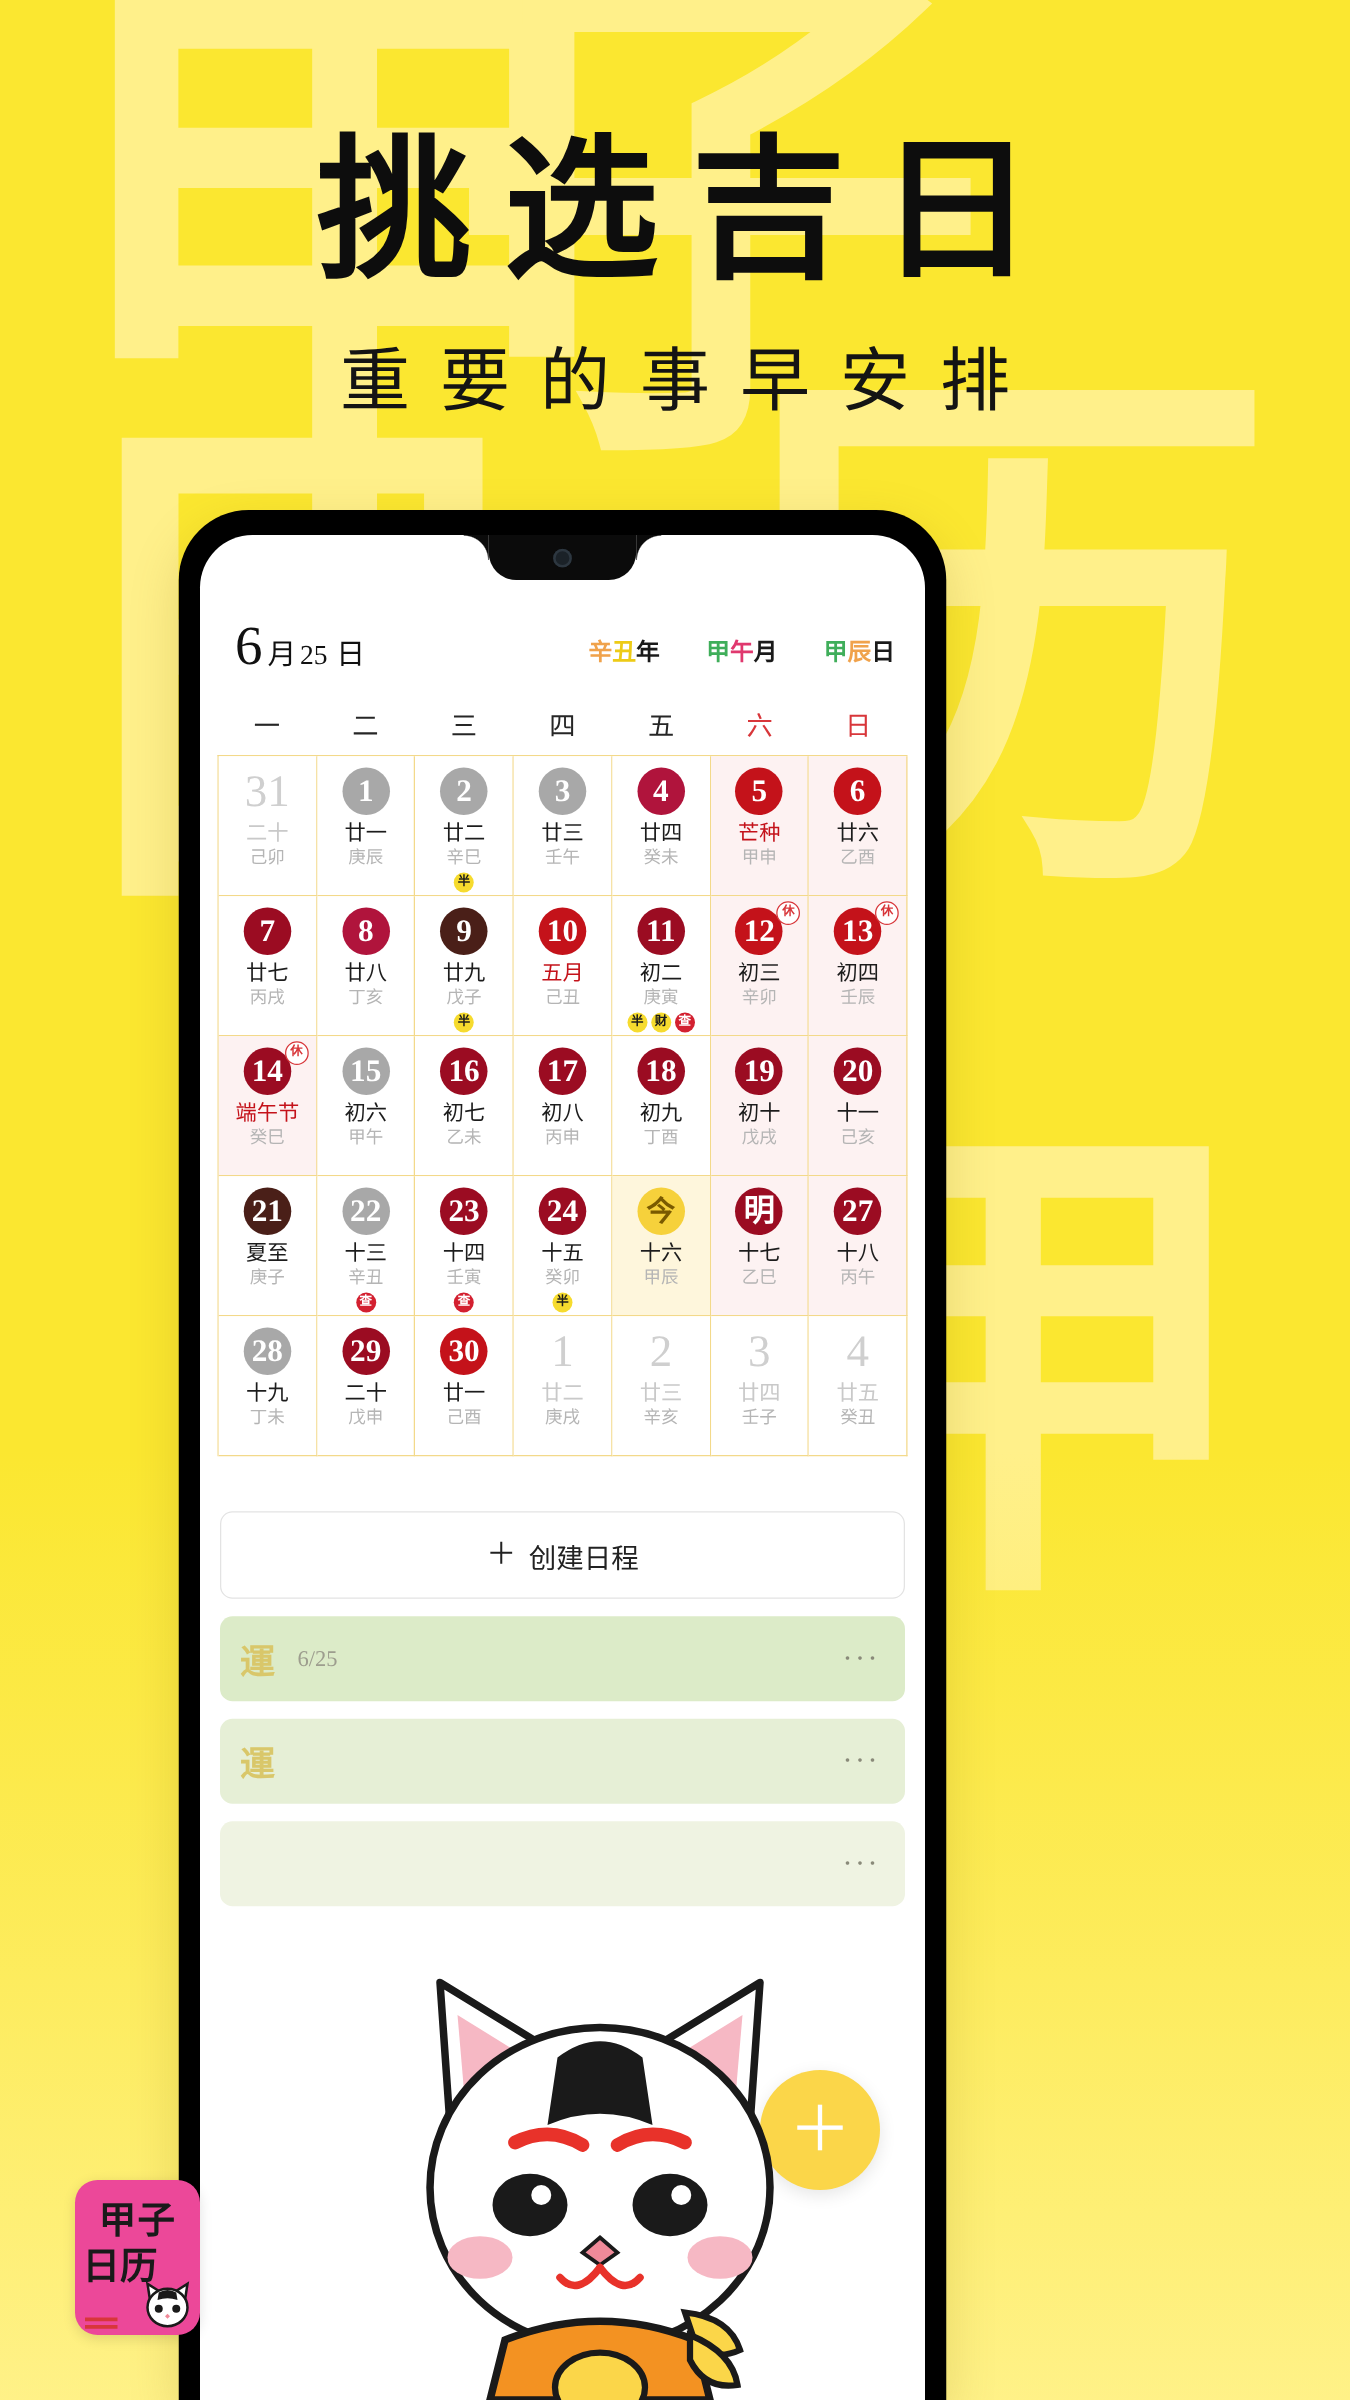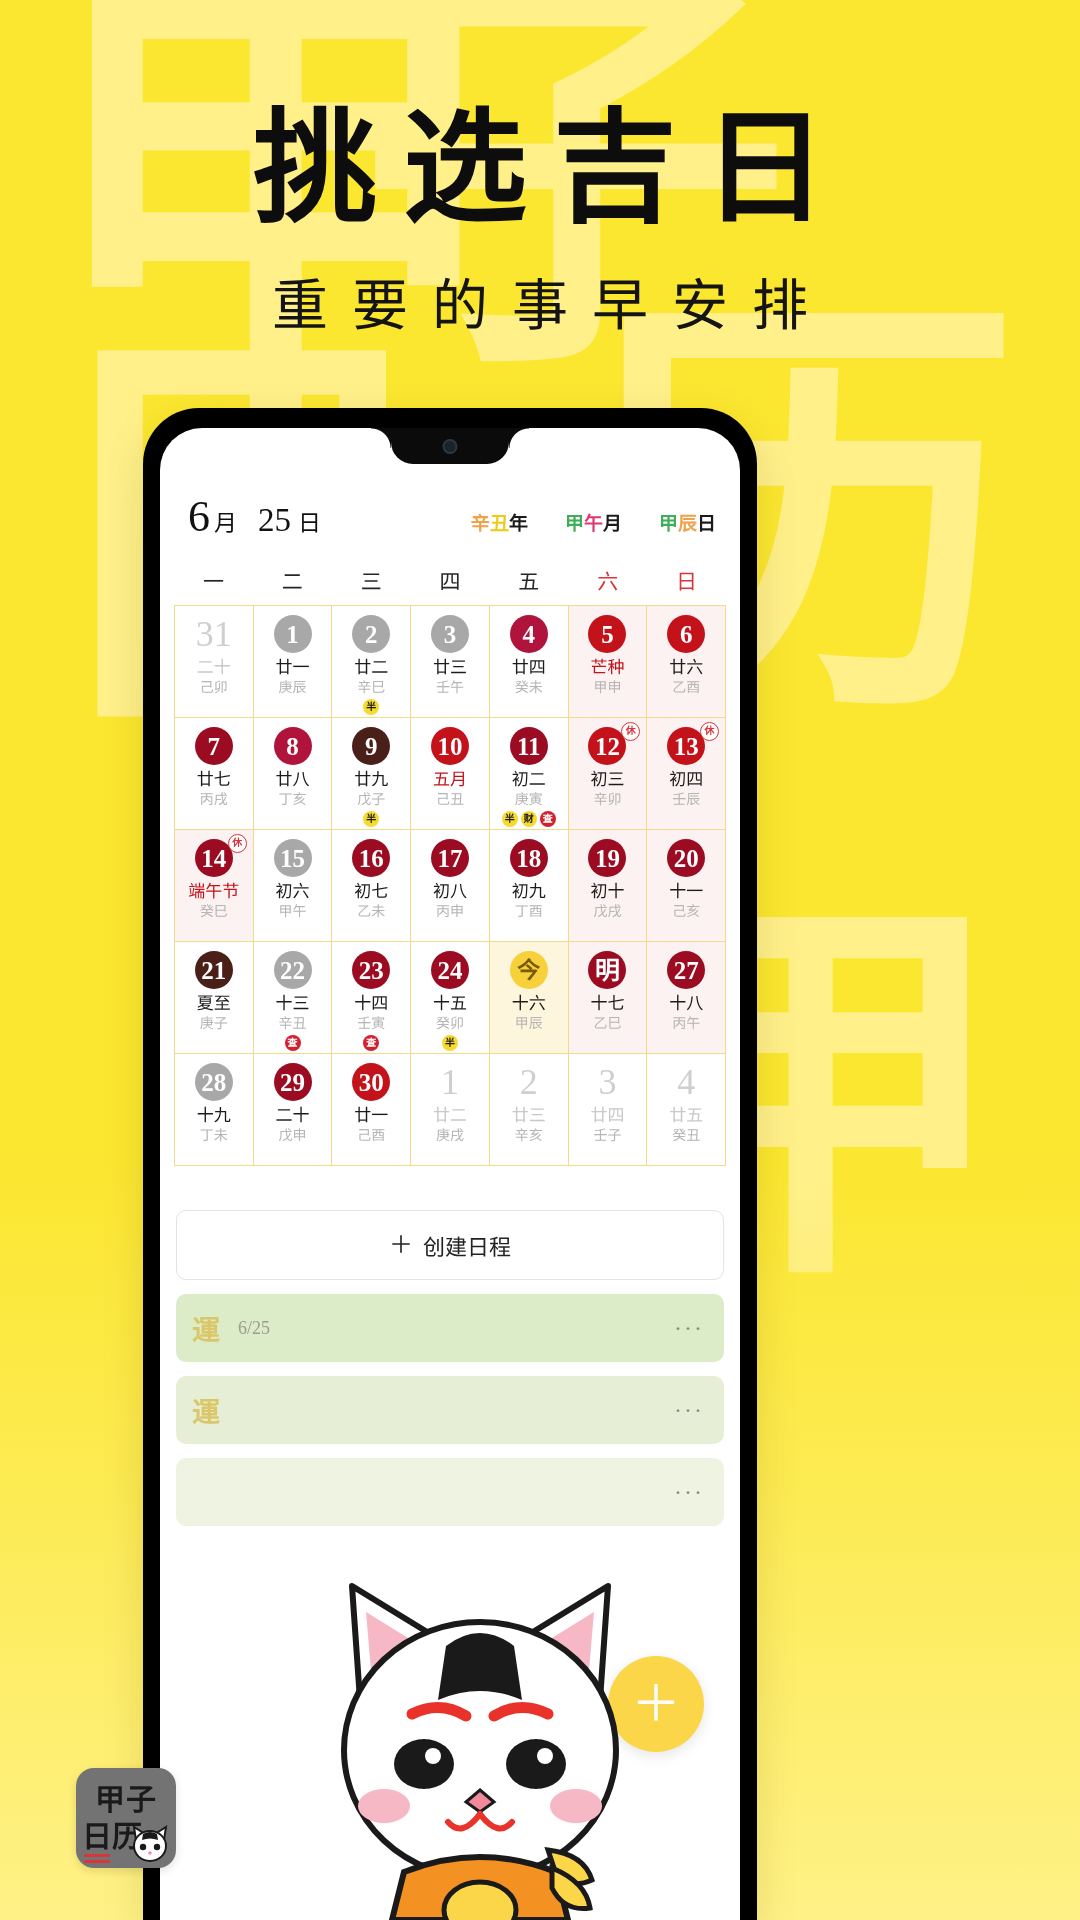--- a/index.html
+++ b/index.html
@@ -79,21 +79,21 @@
   }
 
   
   #app-header{
     display:flex;align-items:flex-end;justify-content:space-between;
     padding:68px 24px 0 28px;
   }
   .date-title{display:flex;align-items:baseline;color:#111;}
   .date-title .big{font-size:44px;line-height:.95;font-weight:400;}
   .date-title .sm{font-size:23px;margin-left:4px;font-weight:400;}
-  .date-title .num{font-size:33px;margin-left:21px;font-weight:400;}
+  .date-title .num{font-size:22px;margin-left:3px;font-weight:400;}
   .date-title .sm2{font-size:23px;margin-left:7px;font-weight:400;}
 
   #ganzhi{display:flex;align-items:baseline;gap:13px;padding-bottom:4px;}
   .gz{font-size:19px;font-weight:700;letter-spacing:0;white-space:nowrap;margin-left:24px;}
   .gz .c1{}
   .gz .c2{}
   .gz .unit{color:#1a1a1a;}
 
   
   #weekdays{
@@ -196,23 +196,23 @@
     font-size:50px;color:#fff;line-height:1;
     box-shadow:0 4px 14px rgba(0,0,0,.10);
     z-index:5;
   }
 
   
   #mascot{position:absolute;left:300px;bottom:0;width:360px;height:370px;z-index:7;}
 
   
   #logo{
-    position:absolute;left:76px;bottom:52px;
-    width:100px;height:100px;border-radius:18px;
-    background:#737373;box-shadow:0 3px 10px rgba(0,0,0,.12);
+    position:absolute;left:60px;bottom:52px;
+    width:100px;height:124px;border-radius:18px;
+    background:#ec4899;box-shadow:0 3px 10px rgba(0,0,0,.12);
     z-index:8;overflow:hidden;
   }
   #logo .l1{
     position:absolute;top:7px;left:0;right:0;text-align:center;
     font-size:30px;font-weight:700;color:#1a1a1a;letter-spacing:1px;
   }
   #logo .l2{
     position:absolute;top:44px;left:6px;
     font-size:30px;font-weight:700;color:#1a1a1a;
   }

